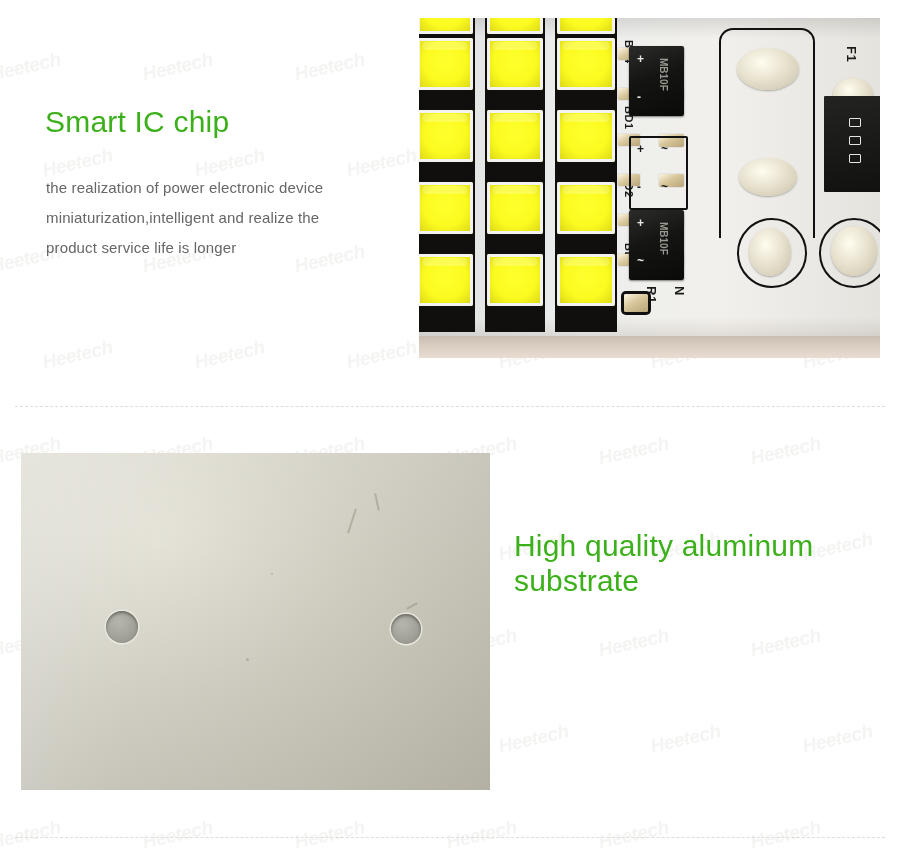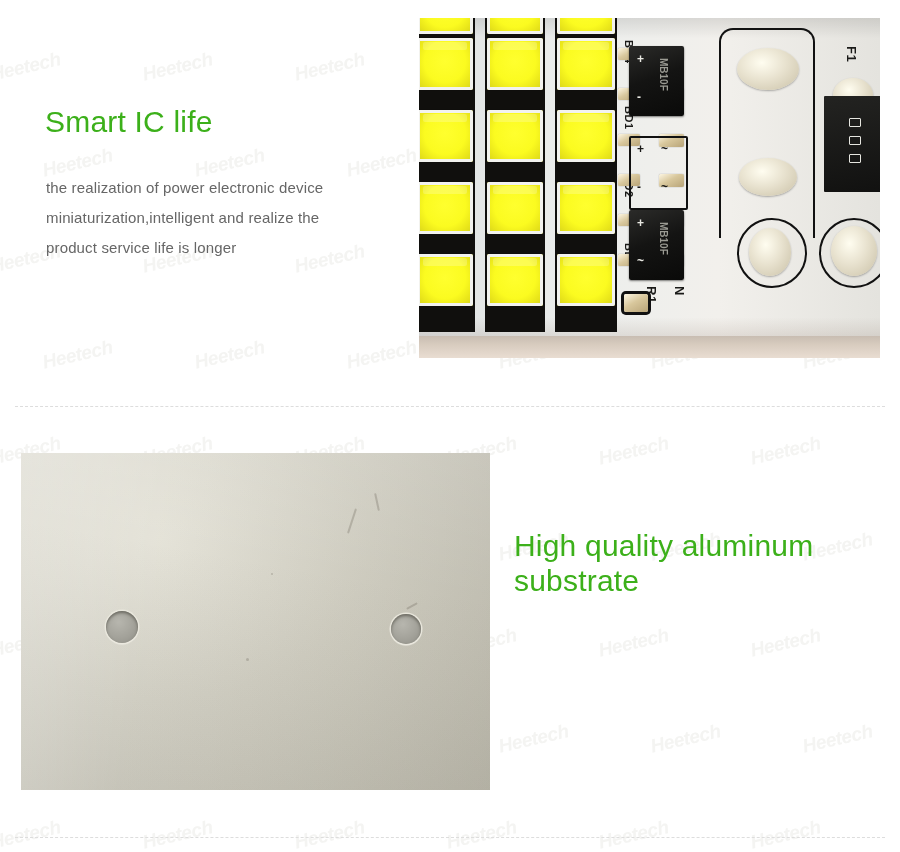--- a/index.html
+++ b/index.html
@@ -266,21 +266,21 @@
     <span class="wm" style="left: 446px; top: 824px;">Heetech</span>
     <span class="wm" style="left: 598px; top: 824px;">Heetech</span>
     <span class="wm" style="left: 750px; top: 824px;">Heetech</span>
   </div>
 
 <div id="page">
 
   <div class="section" style="top:0;height:406px;">
 
     <div class="text-block" style="left:45px;top:104px;width:350px;">
-      <h2 class="heading">Smart IC life</h2>
+      <h2 class="heading">Smart IC chip</h2>
       <p class="body-copy" style="margin-top:34px;margin-left:1px;">the realization of power electronic device
 miniaturization,intelligent and realize the
 product service life is longer</p>
     </div>
 
     <div class="photo" id="photo-pcb" style="left:419px;top:18px;width:461px;height:340px;">
       <div class="board"></div>
 
       <div class="led-col" style="left:-4px;width:60px;"></div>
       <div class="led-col" style="left:66px;width:60px;"></div>

